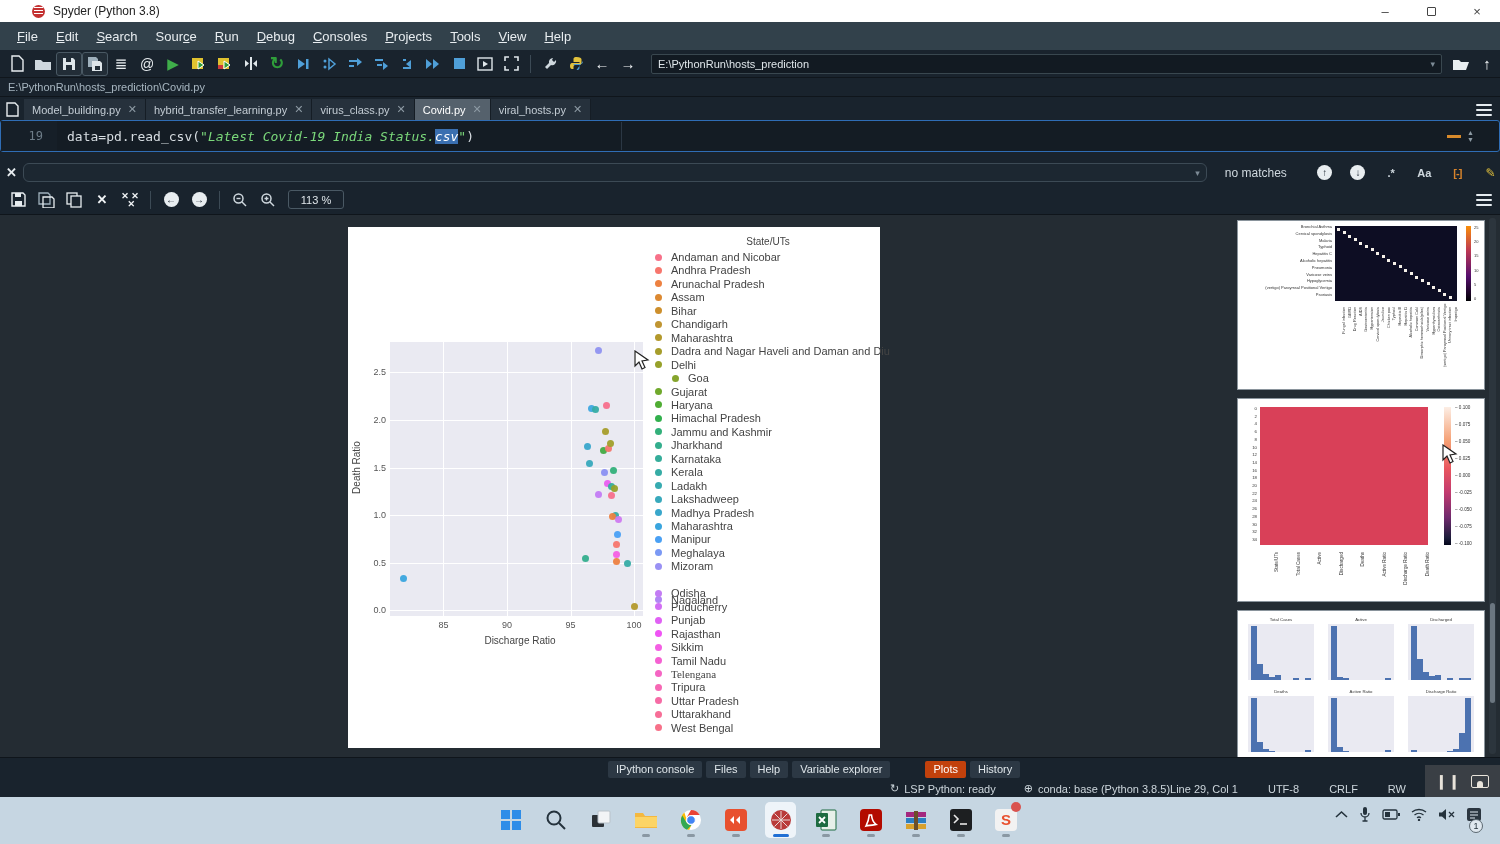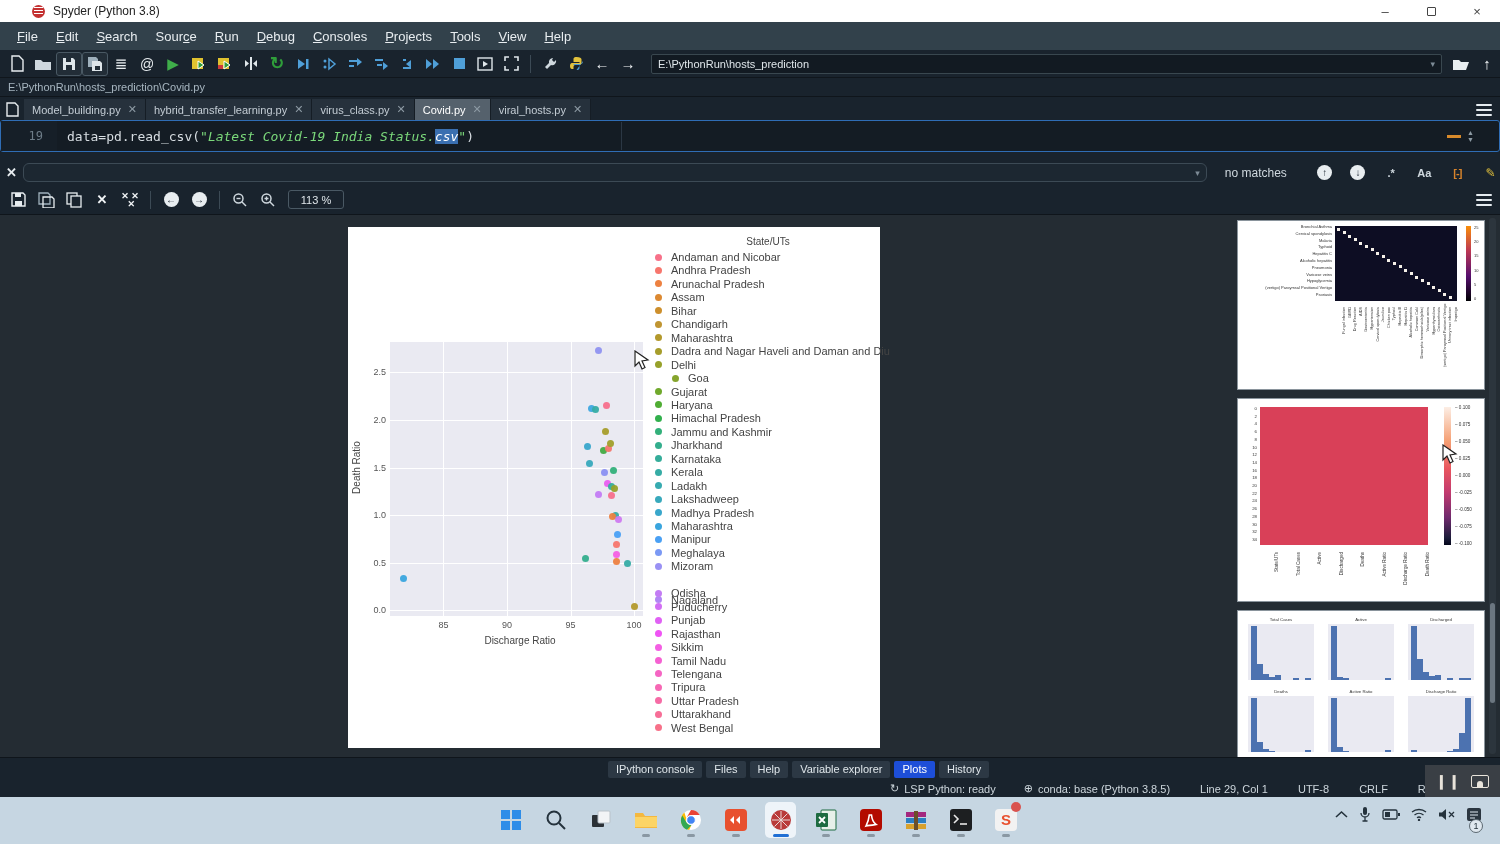--- a/index.html
+++ b/index.html
@@ -109,21 +109,21 @@
   #thumb3 { top:395px; height:147px; border-bottom:none; }
   .tinytext { position:absolute; color:#333; font-size:4.5px; line-height:5px; white-space:nowrap; }
   .rot90 { transform:rotate(-90deg); transform-origin:right top; text-align:right; }
   #paneScroll { position:absolute; left:1489px; top:3px; width:7px; height:536px; background:#2c353d; border-radius:3px; }
   #paneScroll .pthumb { position:absolute; left:1px; top:385px; width:5px; height:100px; background:#6b7680; border-radius:3px; }
 
   
   #bottomtabs { left:0; top:757px; width:1500px; height:23px; background:#19232d; display:flex; align-items:center;
     gap:4px; padding-left:608px; border-top:1px solid #0f151b; }
   .btab { height:17px; padding:0 8px; background:#2c3844; color:#dfe6ea; font-size:11px; display:flex; align-items:center; border-radius:2px; }
-  .btab.active { background:#1d4ed8; color:#ffffff; }
+  .btab.active { background:#c2410c; color:#ffffff;margin-left:31px; }
 
   
   #statusbar { left:0; top:780px; width:1500px; height:17px; background:#19232d; display:flex; align-items:center;
     color:#cdd6dc; font-size:11px; }
   #statusbar .sitem { display:flex; align-items:center; gap:5px; }
   #recorder { position:absolute; left:1425px; top:765px; width:75px; height:32px; background:#3a3f45; display:flex;
     align-items:center; justify-content:space-evenly; }
   #recorder .ric { color:#e8e3da; font-size:14px; font-weight:bold; letter-spacing:1px; }
   #recorder .frame { width:18px; height:13px; border:1.5px solid #e8e3da; border-radius:2px; display:flex; align-items:flex-end; justify-content:center; }
   #recorder .person { width:6px; height:6px; background:#e8e3da; border-radius:3px 3px 0 0; }
@@ -616,21 +616,21 @@
             <span class="leg-lab">Rajasthan</span>
           </div>
           <div class="leg-row" style="left: 307px; top: 414.05px;">
             <span class="leg-dot" style="background: rgb(244, 95, 227);"></span>
             <span class="leg-lab">Sikkim</span>
           </div>
           <div class="leg-row" style="left: 307px; top: 427.5px;">
             <span class="leg-dot" style="background: rgb(245, 97, 210);"></span>
             <span class="leg-lab">Tamil Nadu</span>
           </div>
-          <div class="leg-row" style="left: 307px; top: 440.95px;">
+          <div class="leg-row" style="left: 307px; top: 440.95px; font-family: Liberation Serif, serif;">
             <span class="leg-dot" style="background: rgb(245, 101, 195);"></span>
             <span class="leg-lab">Telengana</span>
           </div>
           <div class="leg-row" style="left: 307px; top: 454.4px;">
             <span class="leg-dot" style="background: rgb(246, 104, 180);"></span>
             <span class="leg-lab">Tripura</span>
           </div>
           <div class="leg-row" style="left: 307px; top: 467.85px;">
             <span class="leg-dot" style="background: rgb(246, 107, 165);"></span>
             <span class="leg-lab">Uttar Pradesh</span>
@@ -855,21 +855,21 @@
 
   <div id="statusbar" class="abs">
     <div class="sitem" style="margin-left:890px">
       <span style="font-size:11px">↻</span>
       <span>LSP Python: ready</span>
     </div>
     <div class="sitem" style="margin-left:28px">
       <span style="font-size:11px">⊕</span>
       <span>conda: base (Python 3.8.5)</span>
     </div>
-    <div class="sitem" style="margin-left:30px">
+    <div class="sitem" style="">
         <span>Line 29, Col 1</span>
       </div>
     <div class="sitem" style="margin-left:30px">
         <span>UTF-8</span>
       </div>
     <div class="sitem" style="margin-left:30px">
         <span>CRLF</span>
       </div>
     <div class="sitem" style="margin-left:30px">
         <span>RW</span>

